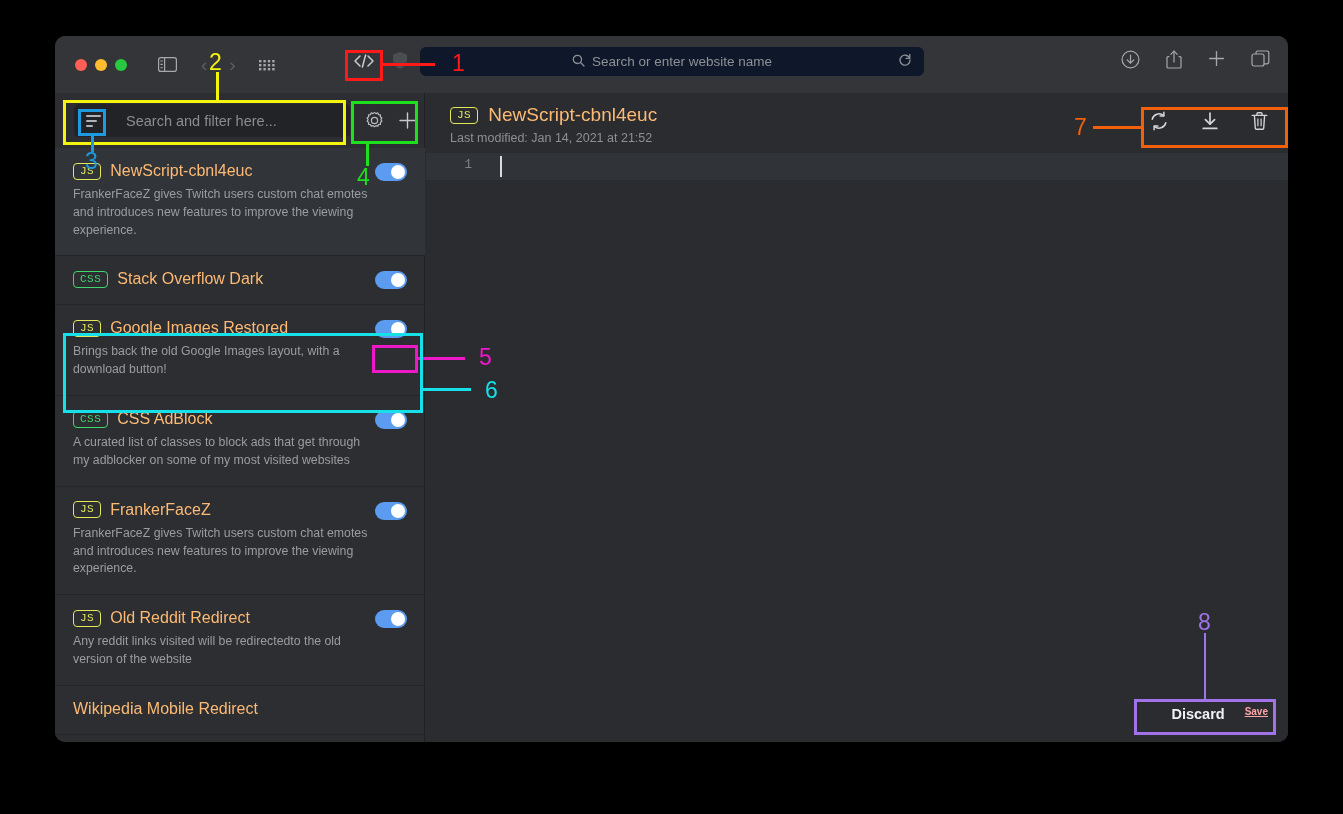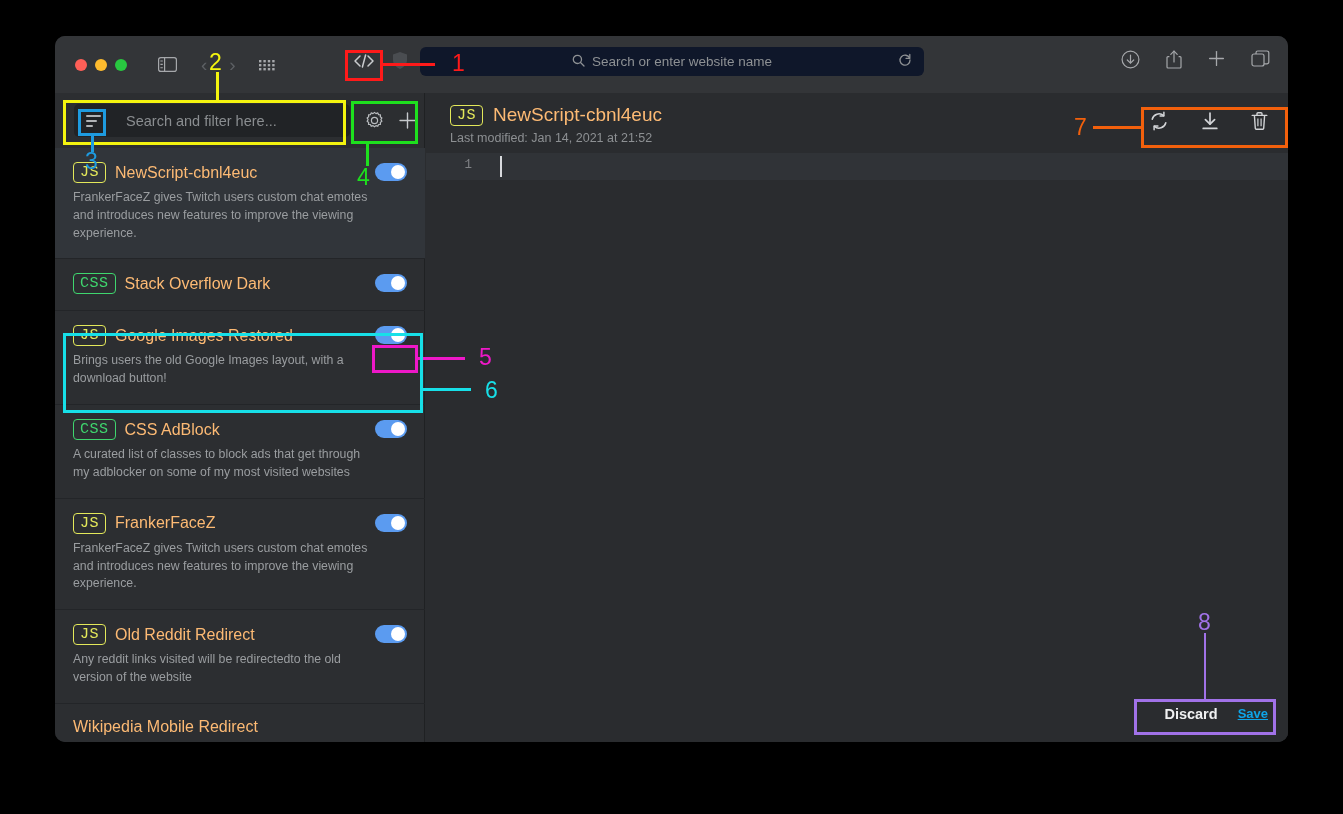--- a/index.html
+++ b/index.html
@@ -62,21 +62,21 @@
   .filter-icon i:nth-child(3) { width: 7px; }
   .filter-ph { color: #8a8d90; font-size: 14.5px; margin-left: 10px; }
   .side-actions { position: absolute; left: 300px; top: 11px; width: 58px; height: 33px;
                   display: flex; align-items: center; justify-content: space-between; padding: 0 3px; }
   .side-actions span { color: #b9bcbf; display: flex; align-items: center; justify-content: center; }
 
   .list { position: absolute; left: 0; top: 55px; width: 370px; height: 594px; overflow: hidden; }
   .row { position: relative; padding: 14px 18px 16px 18px; border-bottom: 1px solid #232528; }
   .row.selected { background: #31353a; }
   .row-head { display: flex; align-items: center; gap: 9px; }
-  .badge { font-family: "Liberation Mono", monospace; font-size: 15px; letter-spacing: .5px;
+  .badge { font-family: "Liberation Mono", monospace; font-size: 11px; letter-spacing: .5px;
            border-radius: 4px; padding: 2px 6px 2px 6px; line-height: 1; }
   .badge.js { color: #e3e85a; border: 1px solid #e3e85a; }
   .badge.css { color: #3fd66e; border: 1px solid #3fd66e; }
   .row-title { color: #fdba74; font-size: 16px; }
   .row-desc { color: #9a9da0; font-size: 12.3px; line-height: 1.45; margin-top: 6px; width: 300px; }
   .toggle { position: absolute; right: 18px; top: 15px; width: 32px; height: 18px; border-radius: 9px;
             background: #5b9bf0; }
   .toggle .knob { position: absolute; top: 2px; right: 2px; width: 14px; height: 14px; border-radius: 50%;
                   background: #fff; }
 
@@ -94,21 +94,21 @@
 
   .code { position: absolute; left: 0; top: 60px; width: 862px; height: 589px; background: #2a2c2f; }
   .gutterline { position: absolute; left: 0; top: 0; width: 862px; height: 27px; background: #303337; }
   .lineno { position: absolute; left: 18px; top: 5px; width: 28px; text-align: right;
             color: #7f8285; font-size: 12.5px; font-family: "Liberation Mono", monospace; }
   .caret { position: absolute; left: 74px; top: 3px; width: 2px; height: 21px; background: #d8dadd; }
 
   .footer-btns { position: absolute; right: 6px; bottom: 14px; display: flex; align-items: flex-start; gap: 20px;
                  padding: 6px 14px; }
   .btn-discard { color: #f0f1f2; font-size: 14.5px; font-weight: bold; }
-  .btn-save { color: #0ea5e9; font-size: 13px; font-weight: bold; text-decoration: underline; }
+  .btn-save { color: #fca5a5; font-size: 10px; font-weight: bold; text-decoration: underline; }
 
   
   .ann { position: absolute; }
   .ann-num { position: absolute; font-size: 23px; font-family: "Liberation Sans", sans-serif; }
   .box { position: absolute; border-width: 3px; border-style: solid; background: transparent; }
   .line { position: absolute; }
 </style>
 </head>
 <body>
 
@@ -260,21 +260,21 @@
             </div>
             <div class="toggle">
               <div class="knob"></div>
             </div>
           </div>
           <div class="row">
             <div class="row-head">
               <span class="badge js">JS</span>
               <span class="row-title">Google Images Restored</span>
             </div>
-            <div class="row-desc">Brings users the old Google Images layout, with a download button!</div>
+            <div class="row-desc">Brings back the old Google Images layout, with a download button!</div>
             <div class="toggle">
               <div class="knob"></div>
             </div>
           </div>
           <div class="row">
             <div class="row-head">
               <span class="badge css">CSS</span>
               <span class="row-title">CSS AdBlock</span>
             </div>
             <div class="row-desc">A curated list of classes to block ads that get through my adblocker on some of my most visited websites</div>

